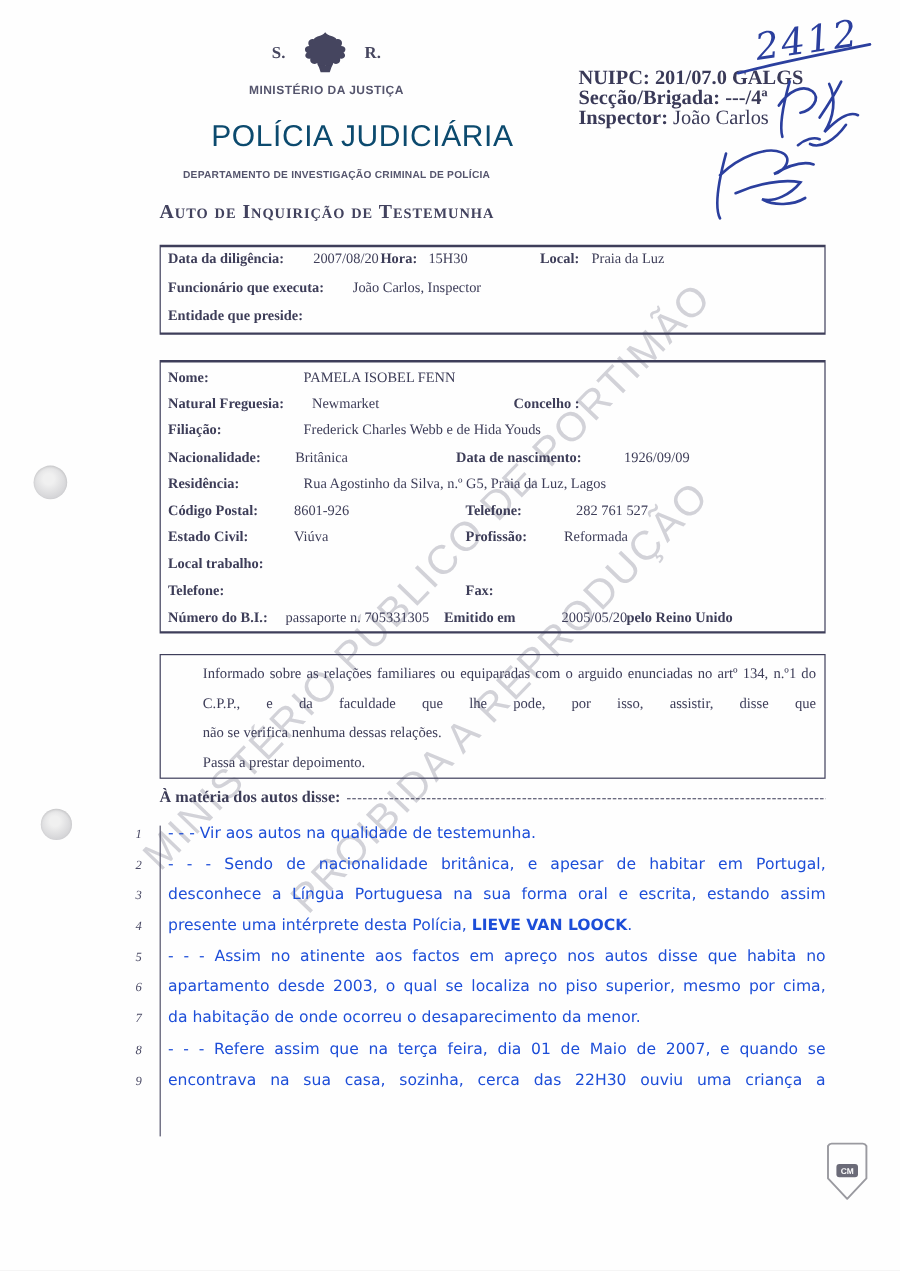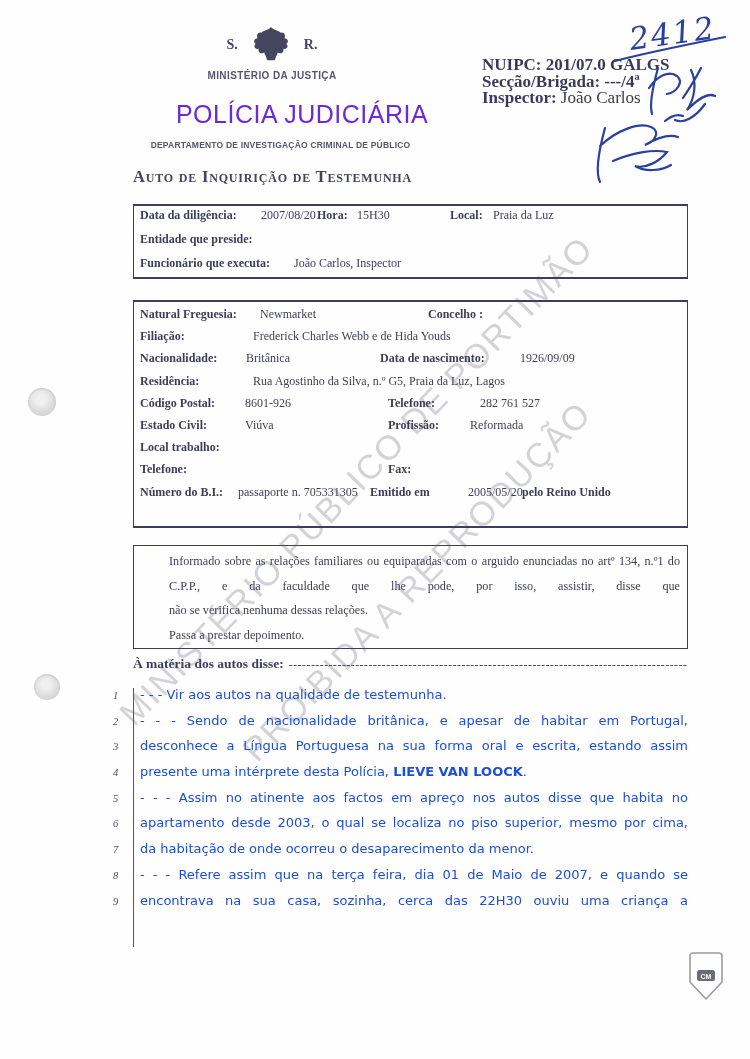--- a/index.html
+++ b/index.html
@@ -30,21 +30,21 @@
     z-index:2;
   }
   .hole1 { left:28px; top:388px; width:28px; height:28px; }
   .hole2 { left:34px; top:674px; width:26px; height:26px; }
 
   
   .crest-row { left:182px; top:26px; width:180px; display:flex; align-items:center; justify-content:center; gap:12px; font-size:14px; color:#46465f; }
   .ministry { left:182px; top:70px; width:180px; text-align:center;
     font-family:"Liberation Sans", sans-serif; font-weight:bold; font-size:10px; letter-spacing:.4px; color:#55556d; }
   .org { left:162px; top:100px; width:280px; text-align:center;
-    font-family:"Liberation Sans", sans-serif; font-size:25px; letter-spacing:.5px; color:#6d28d9; }
+    font-family:"Liberation Sans", sans-serif; font-size:25px; letter-spacing:.5px; color:#0c4a6e; }
   .dept { left:133px; top:140px; width:295px; text-align:center;
     font-family:"Liberation Sans", sans-serif; font-weight:bold; font-size:8.5px; letter-spacing:.2px; color:#55556d; }
   .case-block { left:482px; top:57px; font-size:17px; line-height:16.5px; color:#3a3a58; }
   .doc-title { left:133px; top:167px; width:555px; text-align:left;
     font-weight:bold; font-variant:small-caps; font-size:16.5px; letter-spacing:.8px; color:#42425e; }
 
   
   .box { position:absolute; left:133px; width:555px; border:1.5px solid #3e3e5a; box-sizing:border-box; background:transparent; z-index:3; }
   .tbl1 { top:204px; height:75px; border-width:2px 1.5px; }
   .tbl2 { top:300px; height:228px; border-top-width:2.5px; border-bottom-width:2.5px; padding-top:3px; }
@@ -89,21 +89,21 @@
   <div class="abs crest-row">
     <span class="b">S.</span>
     <svg width="42" height="38" viewBox="0 0 44 40">
       <path fill="#45455f" d="M22 1 C19 5 14 4 12 7 C8 6 6 10 8 13 C4 13 3 17 6 19 C3 21 5 25 9 24 C8 28 12 30 15 28 C15 32 20 33 22 30 C24 33 29 32 29 28 C32 30 36 28 35 24 C39 25 41 21 38 19 C41 17 40 13 36 13 C38 10 36 6 32 7 C30 4 25 5 22 1 Z"></path>
       <path fill="#45455f" d="M16 30 L28 30 L26 36 L18 36 Z"></path>
     </svg>
     <span class="b">R.</span>
   </div>
   <div class="abs ministry">MINISTÉRIO DA JUSTIÇA</div>
   <div class="abs org">POLÍCIA JUDICIÁRIA</div>
-  <div class="abs dept">DEPARTAMENTO DE INVESTIGAÇÃO CRIMINAL DE PÚBLICO</div>
+  <div class="abs dept">DEPARTAMENTO DE INVESTIGAÇÃO CRIMINAL DE POLÍCIA</div>
 
   <div class="abs case-block">
     <div><span class="b">NUIPC:</span> <span class="b">201/07.0 GALGS</span></div>
     <div><span class="b">Secção/Brigada:</span> <span class="b">---/4ª</span></div>
     <div><span class="b">Inspector:</span> <span>João Carlos</span></div>
   </div>
 
   <svg class="abs hand-svg" width="200" height="200" viewBox="0 0 200 200">
     <g fill="none" stroke="#2b3f9e" stroke-width="2.2" stroke-linecap="round">
       <text x="86" y="44" transform="rotate(-8 86 44)" font-family="DejaVu Serif, serif" font-style="italic" font-size="31" letter-spacing="2" fill="#2b3f9e" stroke="none">2412</text>
@@ -118,29 +118,33 @@
   <div class="box tbl1">
     <div class="row">
       <span class="lb" style="left:6px">Data da diligência:</span>
       <span style="left:127px">2007/08/20</span>
       <span class="lb" style="left:183px">Hora:</span>
       <span style="left:223px">15H30</span>
       <span class="lb" style="left:316px">Local:</span>
       <span style="left:359px">Praia da Luz</span>
     </div>
     <div class="row">
-      <span class="lb" style="left:6px">Entidade que preside:</span>
-    </div>
-    <div class="row">
       <span class="lb" style="left:6px">Funcionário que executa:</span>
       <span style="left:160px">João Carlos, Inspector</span>
     </div>
+    <div class="row">
+      <span class="lb" style="left:6px">Entidade que preside:</span>
+    </div>
   </div>
 
   <div class="box tbl2">
+    <div class="row">
+      <span class="lb" style="left:6px">Nome:</span>
+      <span style="left:119px">PAMELA ISOBEL FENN</span>
+    </div>
     <div class="row">
       <span class="lb" style="left:6px">Natural Freguesia:</span>
       <span style="left:126px">Newmarket</span>
       <span class="lb" style="left:294px">Concelho :</span>
     </div>
     <div class="row">
       <span class="lb" style="left:6px">Filiação:</span>
       <span style="left:119px">Frederick Charles Webb e de Hida Youds</span>
     </div>
     <div class="row">

